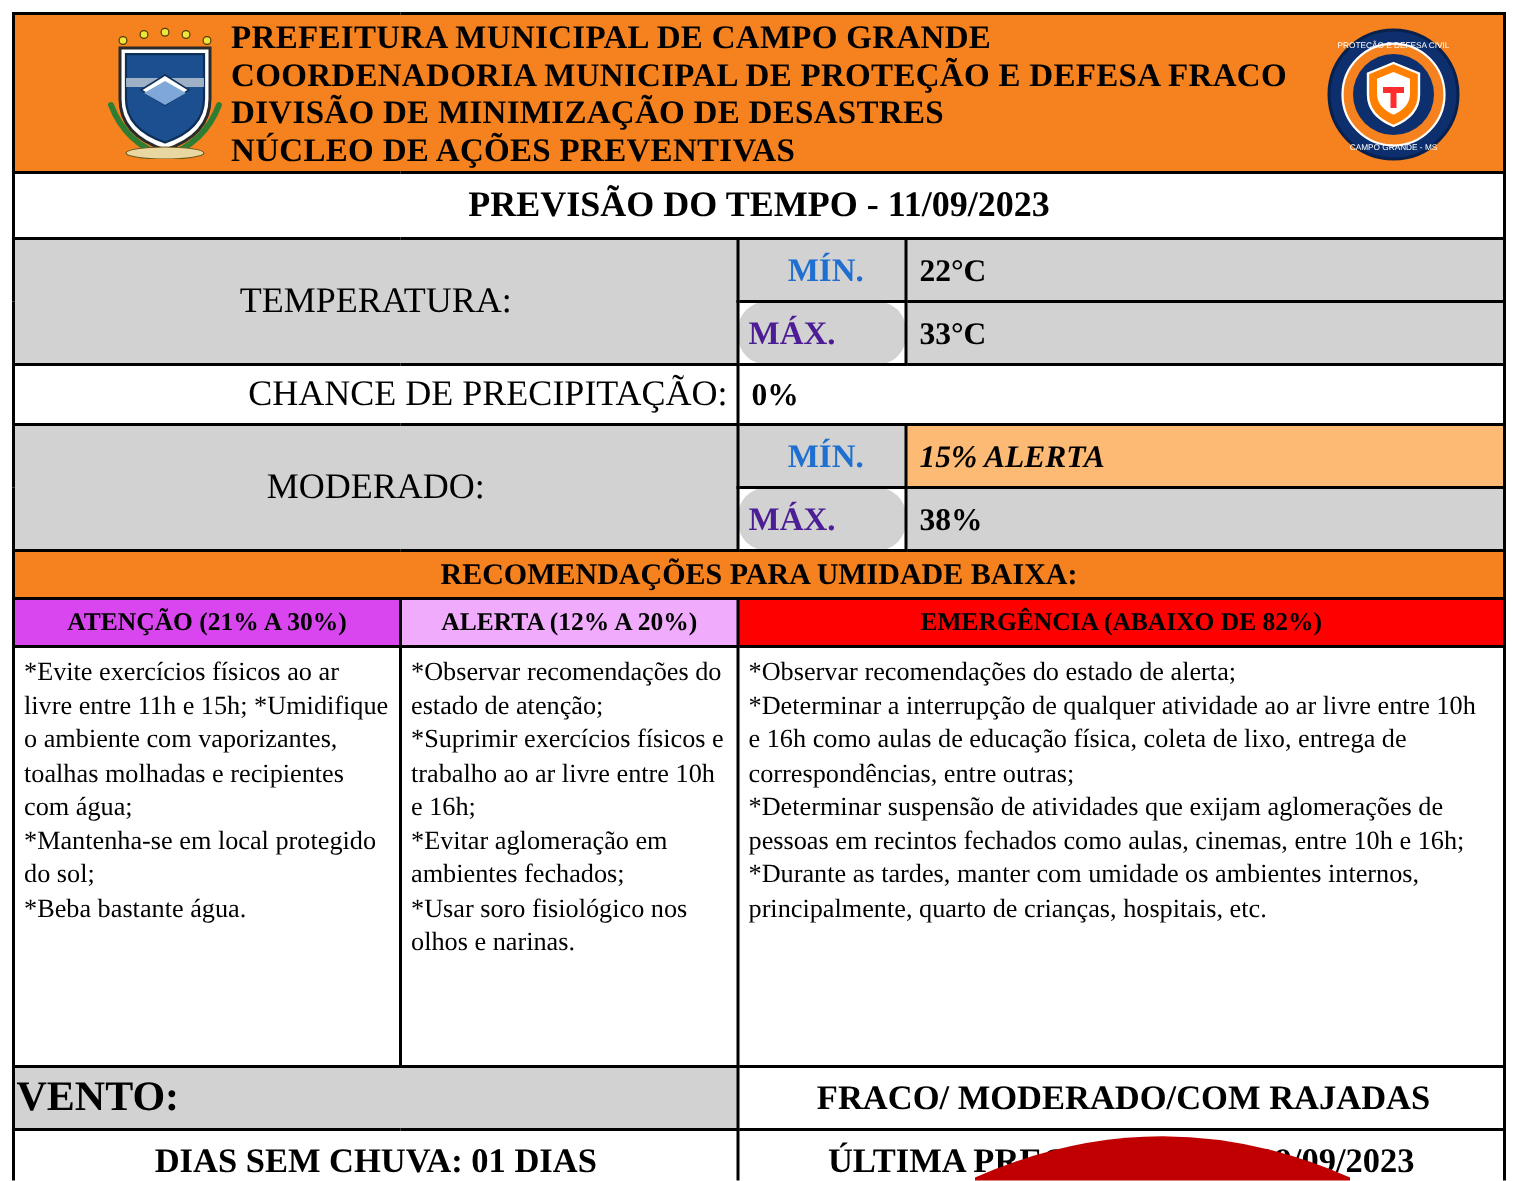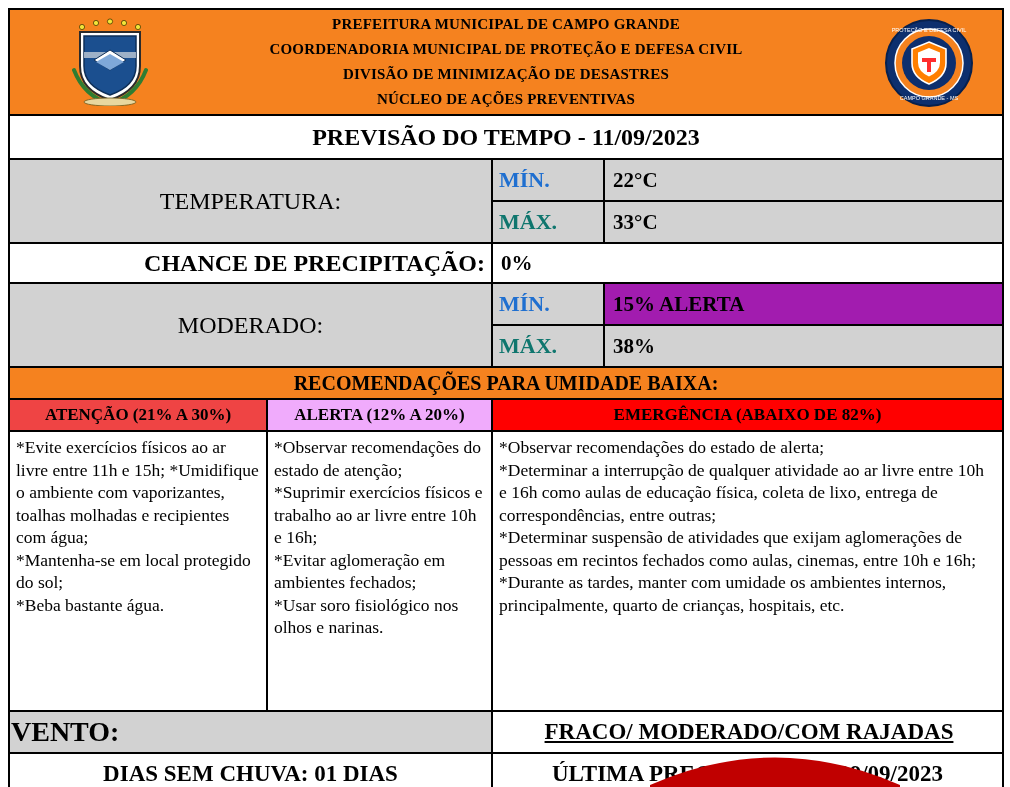--- a/index.html
+++ b/index.html
@@ -40,23 +40,23 @@
     padding: 0 !important;
   }
   .header-inner {
     display: flex;
     align-items: center;
     justify-content: center;
     height: 104px;
     position: relative;
   }
   .header-text {
-    text-align: center;
-    font-weight: bold;
-    font-size: 15px;
+    text-align: left;
+    font-weight: bold;
+    font-size: 22px;
     line-height: 25px;
     color: #000000;
     letter-spacing: 0.2px;
   }
   .brasao {
     position: absolute;
     left: 58px;
     top: 8px;
     width: 84px;
     height: 88px;
@@ -83,56 +83,57 @@
   .white {
     background: #ffffff;
   }
   .lbl-big {
     text-align: center;
     font-weight: normal;
     font-size: 24px;
   }
   .lbl-right {
     text-align: right;
-    font-weight: bold;
+    font-weight: normal;
     font-size: 24px;
     padding-right: 6px !important;
   }
   .minmax {
     font-weight: bold;
     font-size: 22px;
     padding-left: 6px !important;
     height: 38px;
   }
-  .min-blue { color: #1F6FD0; }
-  .max-red { color: #0f766e; }
+  .min-blue { color: #1F6FD0; text-align: center; }
+  .max-red { color: #4c1d95; border-radius: 19px; }
   .val {
     font-weight: bold;
     font-size: 21px;
     padding-left: 8px !important;
   }
   .val-alert {
-    background: #a21caf;
+    background: #fdba74;
+    font-style: italic;
   }
 
   
   .rec-title {
     background: #F5821F;
     text-align: center;
     font-weight: bold;
     font-size: 20px;
     height: 28px;
   }
   .rec-head {
     text-align: center;
     font-weight: bold;
     font-size: 17px;
     height: 28px;
   }
-  .h-yellow { background: #ef4444; color: #000; }
+  .h-yellow { background: #d946ef; color: #000; }
   .h-orange { background: #f0abfc; color: #000; }
   .h-red { background: #FF0000; color: #000; }
 
   .rec-body {
     vertical-align: top !important;
     padding: 4px 6px 4px 6px !important;
     font-size: 17.5px;
     line-height: 22.5px;
     height: 270px;
   }
@@ -142,21 +143,20 @@
   .wind-label {
     font-weight: bold;
     font-size: 28px;
     height: 38px;
   }
   .wind-value {
     text-align: center;
     font-weight: bold;
     font-size: 23px;
     padding-left: 4px !important;
-    text-decoration: underline;
   }
   .dry-days {
     text-align: center;
     font-weight: bold;
     font-size: 23px;
     height: 38px;
   }
   .source {
     font-style: italic;
     font-weight: bold;
@@ -204,21 +204,21 @@
                 <path d="M26 42 l16 -10 l16 10 l-16 10 z" fill="#ffffff" stroke="#0e2f58" stroke-width="1"></path>
                 <path d="M28 44 l14 -8 l14 8 l-14 8 z" fill="#7fa8d8"></path>
                 <path d="M6 52 q10 26 36 34" fill="none" stroke="#2f7d32" stroke-width="4" stroke-linecap="round"></path>
                 <path d="M78 52 q-10 26 -36 34" fill="none" stroke="#2f7d32" stroke-width="4" stroke-linecap="round"></path>
                 <ellipse cx="42" cy="84" rx="26" ry="4" fill="#e8d7a0" stroke="#6b5a1e" stroke-width="0.8"></ellipse>
               </g>
             </svg>
 
             <div class="header-text">
               <div>PREFEITURA MUNICIPAL DE CAMPO GRANDE</div>
-              <div>COORDENADORIA MUNICIPAL DE PROTEÇÃO E DEFESA CIVIL</div>
+              <div>COORDENADORIA MUNICIPAL DE PROTEÇÃO E DEFESA FRACO</div>
               <div>DIVISÃO DE MINIMIZAÇÃO DE DESASTRES</div>
               <div>NÚCLEO DE AÇÕES PREVENTIVAS</div>
             </div>
 
             <svg class="defesa" viewBox="0 0 90 90">
               <circle cx="45" cy="45" r="43" fill="#0d2f6e" stroke="#07204d" stroke-width="2"></circle>
               <circle cx="45" cy="45" r="34" fill="#f5821f" stroke="#ffffff" stroke-width="1.5"></circle>
               <circle cx="45" cy="45" r="27" fill="#0d2f6e"></circle>
               <path d="M45 24 l17 7 v14 q0 14 -17 21 q-17 -7 -17 -21 v-14 z" fill="#ff7f00" stroke="#ffffff" stroke-width="1.6"></path>
               <path d="M45 30 l11 4.5 v10 q0 9 -11 14 q-11 -5 -11 -14 v-10 z" fill="#ffffff"></path>

